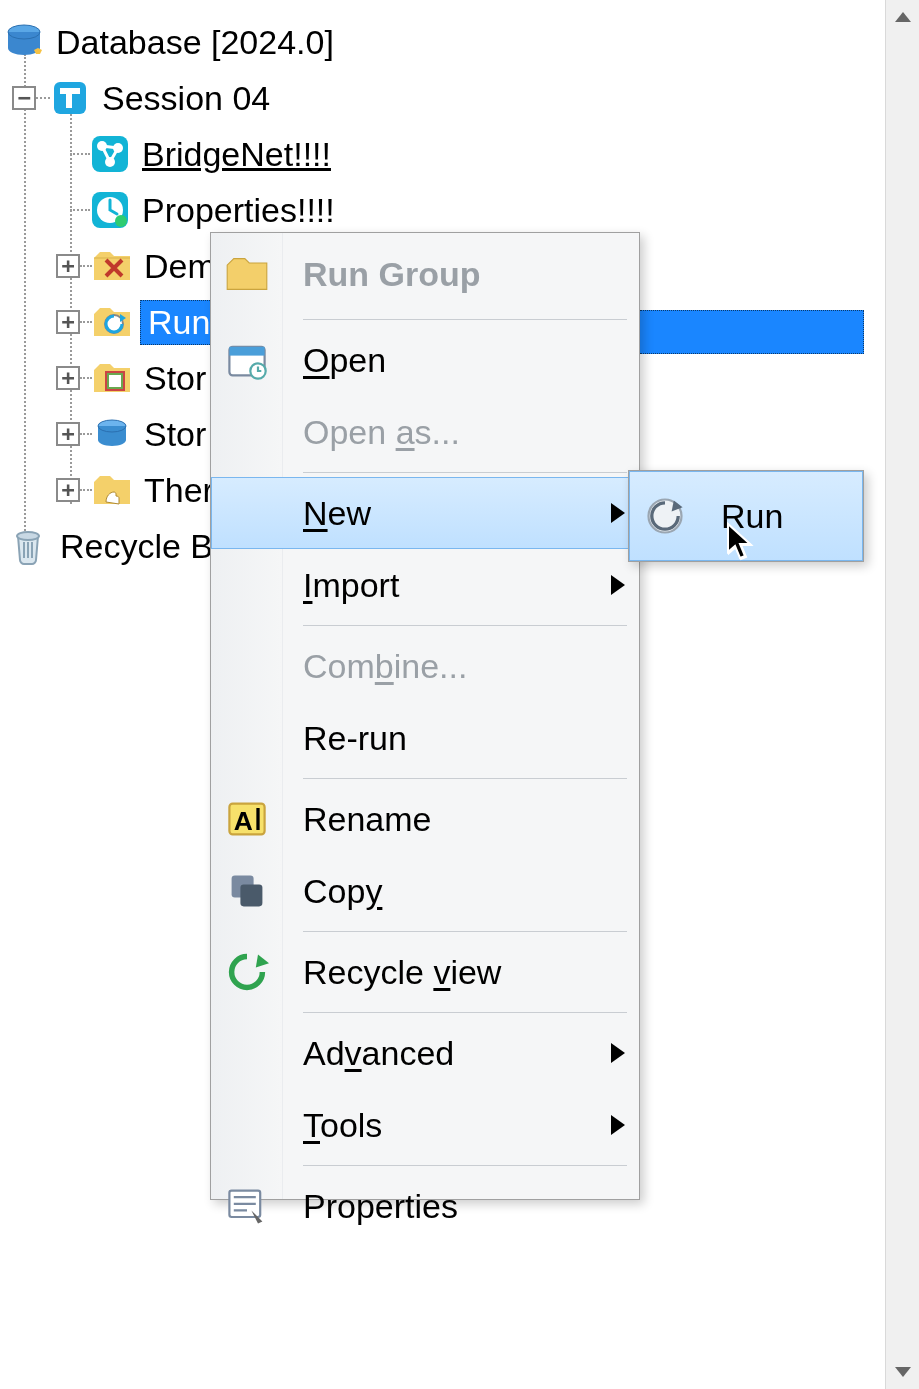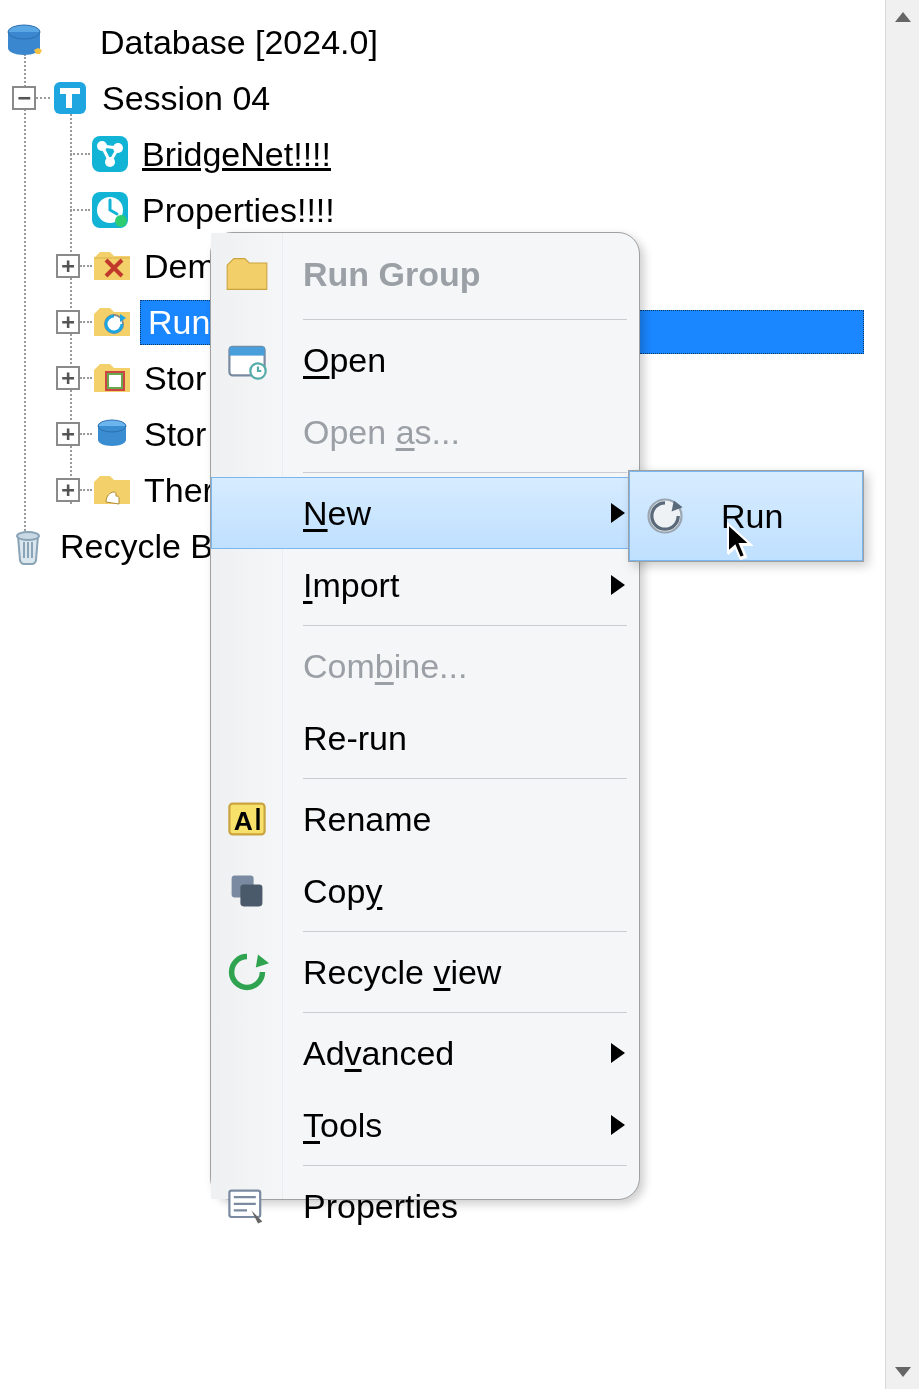--- a/index.html
+++ b/index.html
@@ -164,21 +164,21 @@
   }
 </style>
 </head>
 <body>
 
 <div class="dotted-v" style="left:24px; top:54px; height:484px;"></div>
 <div class="dotted-v" style="left:70px; top:110px; height:394px;"></div>
 
 <div class="tree">
 
-  <div class="tree-row" style="padding-left:4px;gap:44px;">
+  <div class="tree-row" style="padding-left:4px;">
     <span class="icon">
       <svg viewBox="0 0 40 40">
           <ellipse cx="20" cy="10" rx="16" ry="7" fill="#5aa7e6"></ellipse>
           <path d="M4 10v16c0 4 7 7 16 7s16-3 16-7V10" fill="#3b87cf"></path>
           <ellipse cx="20" cy="10" rx="16" ry="7" fill="none" stroke="#2a6fb0" stroke-width="1"></ellipse>
           <polygon points="30,28 34,26 38,28 36,32 32,32" fill="#f6c244"></polygon>
         </svg>
     </span>
     <span class="lbl">Database [2024.0]</span>
   </div>
@@ -293,21 +293,21 @@
       <svg viewBox="0 0 40 40">
           <path d="M10 10h20l-2 24c0 2-2 4-4 4H16c-2 0-4-2-4-4z" fill="#dbe7ef" stroke="#8aa3b5" stroke-width="2"></path>
           <ellipse cx="20" cy="10" rx="11" ry="4" fill="#c8d8e4" stroke="#8aa3b5" stroke-width="2"></ellipse>
           <path d="M16 16v16M20 16v16M24 16v16" stroke="#8aa3b5" stroke-width="2"></path>
         </svg>
     </span>
     <span class="lbl">Recycle Bi</span>
   </div>
 </div>
 
-<div class="menu" style="left:210px; top:232px; width:430px; height:968px;border-radius:22px;">
+<div class="menu" style="left:210px; top:232px; width:430px; height:968px;">
   <div class="gutter"></div>
 
   <div class="mi disabled" style="height:82px;">
     <span class="ic">
       <svg viewBox="0 0 40 40">
           <path d="M2 12l6-6h10l4 4h16v24H2z" fill="#f3cf6a" stroke="#caa43e"></path>
         </svg>
     </span>
     <span style="font-weight:600;">Run Group</span>
   </div>

